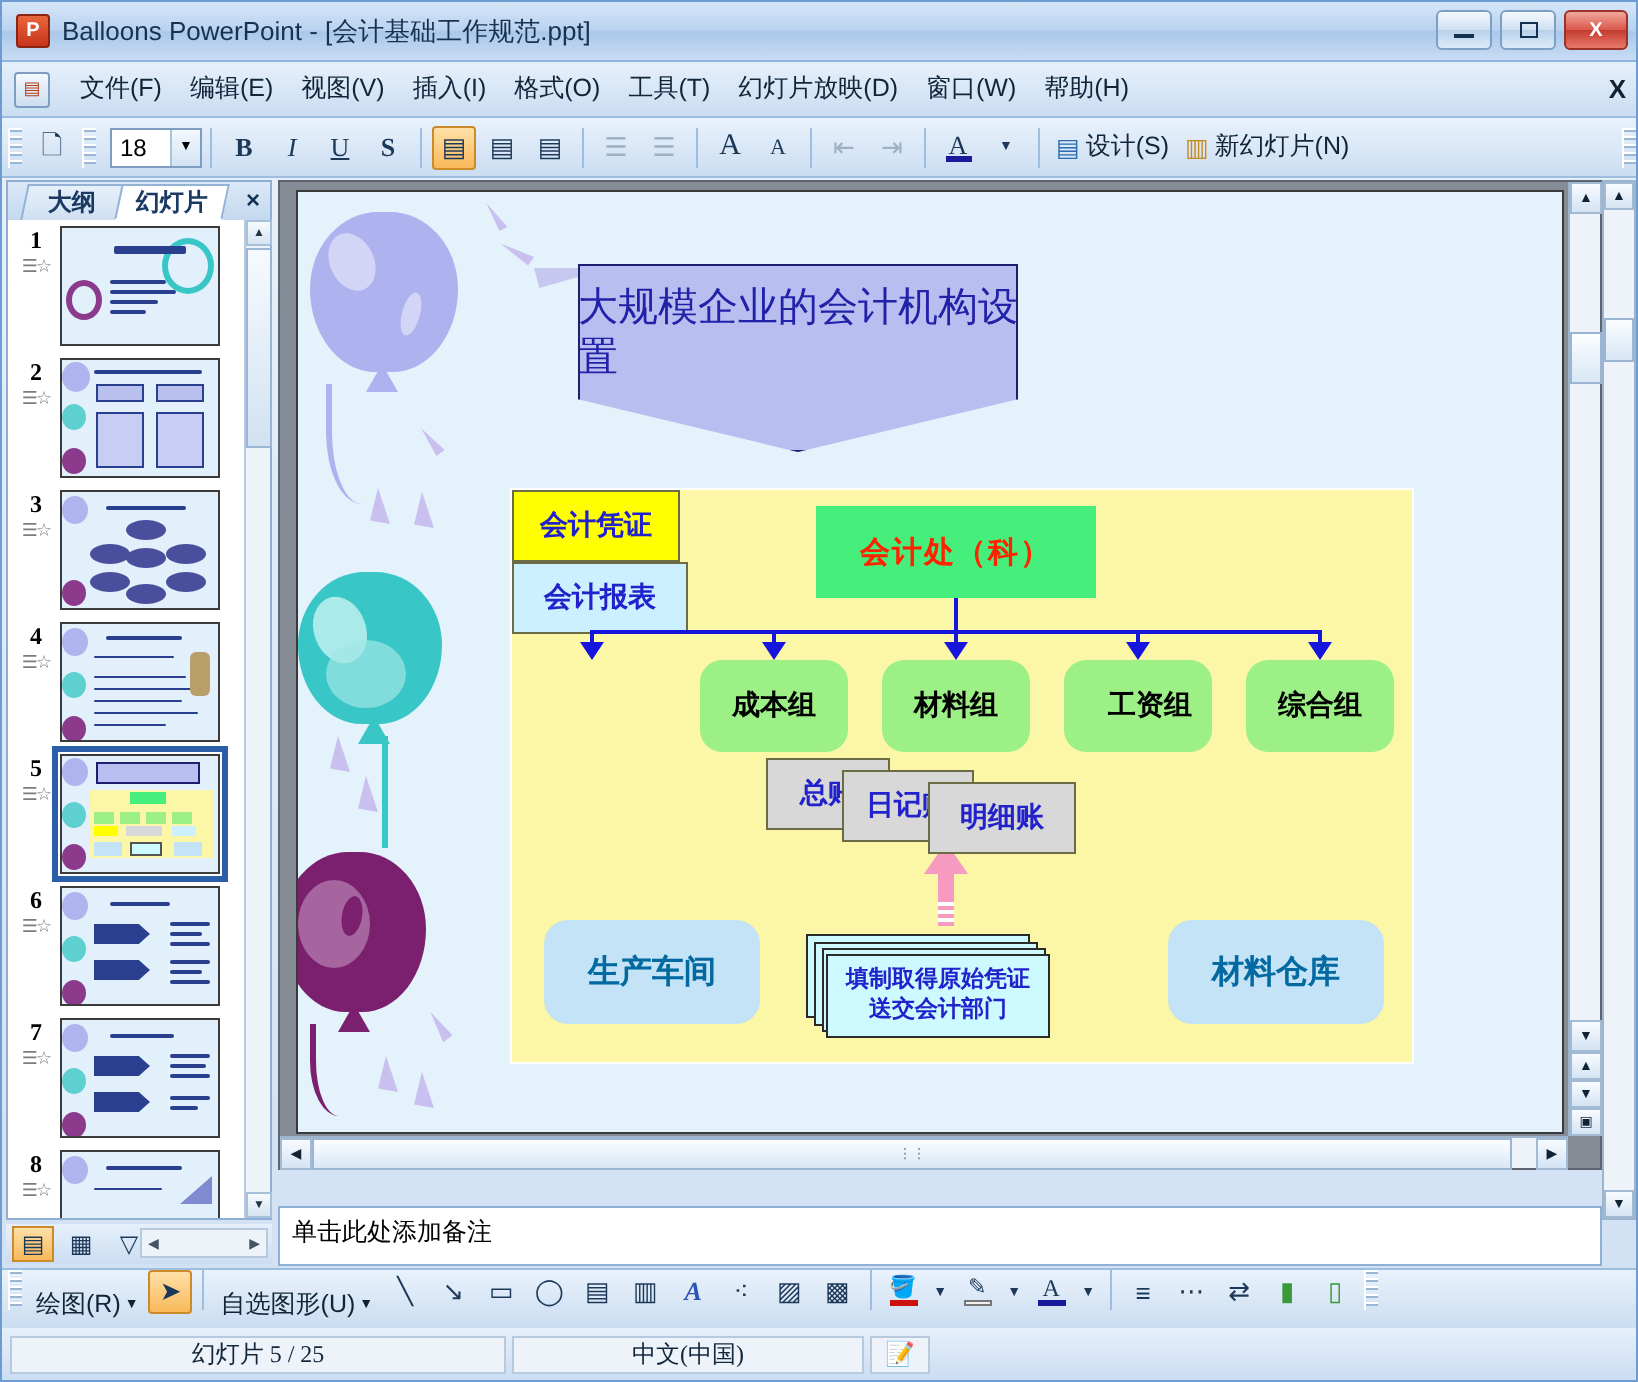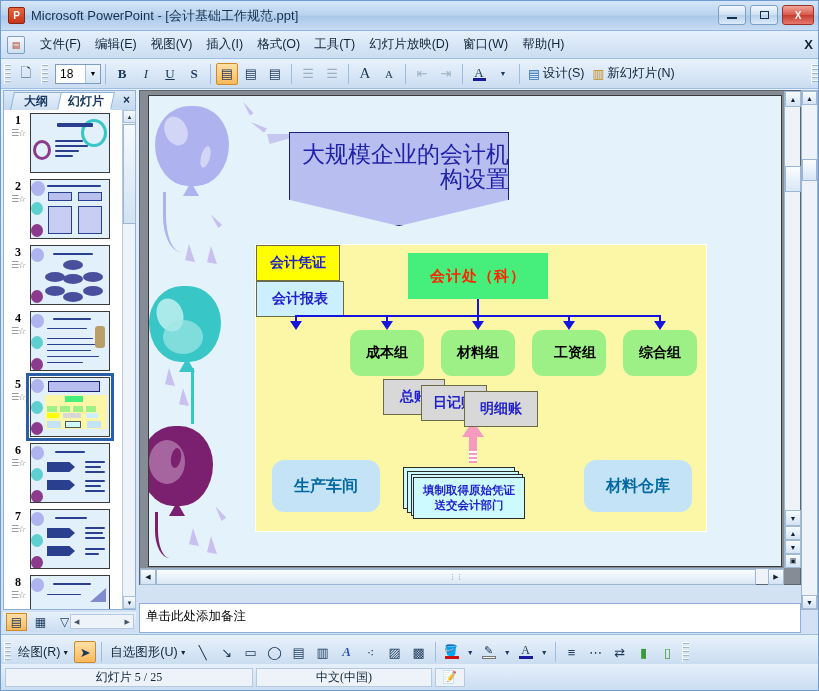--- a/index.html
+++ b/index.html
@@ -177,23 +177,23 @@
   #slidetitle {
     position:absolute; left:140px; top:36px; width:220px; height:94px;
   }
   #slidetitle .shape {
     position:absolute; inset:0;
     background:#b8bef0; border:1px solid #1b2070;
     clip-path:polygon(0 0,100% 0,100% 72%,50% 100%,0 72%);
   }
   #slidetitle .txt {
     position:absolute; left:0; right:0; top:10px;
-    text-align:right; color:#2222a8;
+    text-align:left; color:#2222a8;
     font-family:"Liberation Serif","DejaVu Serif",serif;
-    font-size:23px; line-height:25px; font-weight:normal;
+    font-size:20px; line-height:25px; font-weight:normal;
   }
   #titleflag { position:absolute; left:118px; top:38px; width:22px; height:10px;
     background:#c6c8ef; clip-path:polygon(0 0,100% 0,100% 45%,12% 100%); }
 
   
   #diagram {
     position:absolute; left:106px; top:148px; width:452px; height:288px;
     background:#fbf7a6; border:1px solid #fff;
   }
   .node {
@@ -275,21 +275,21 @@
     position:absolute; left:138px; top:602px; width:662px; height:30px;
     background:#fff; border:1px solid #8fb0d4;
     padding:4px 6px; font-size:12.5px; color:#000;
   }
 
   
   #drawbar {
     position:absolute; left:0; top:633px; width:819px; height:36px;
     background:linear-gradient(#e9f2fc,#c5d9ef);
     border-top:1px solid #9dbde1; border-bottom:1px solid #9dbde1;
-    display:flex; align-items:center;
+    display:flex; 
   }
   .dbtn {
     width:22px;height:22px;margin:0 1px;
     display:flex;align-items:center;justify-content:center;
     font-size:13px;color:#1c3858; border:1px solid transparent; border-radius:2px;
   }
   .dbtn.on { background:linear-gradient(#ffe0a8,#f8b95a); border-color:#cc8b28; }
 
   
   #statusbar {
@@ -308,21 +308,21 @@
   #st-lang { width:176px; letter-spacing:0px; }
   #st-spell { width:30px; font-size:12px; }
 </style>
 </head>
 <body>
 
 <div id="app">
 
   <div id="titlebar">
     <div id="appicon">P</div>
-    <div id="titletext">Microsoft PowerPoint - [会计基础工作规范.ppt]</div>
+    <div id="titletext">Balloons PowerPoint - [会计基础工作规范.ppt]</div>
     <div id="winbtns">
       <div class="wb">
           <i class="glyph-min"></i>
         </div>
       <div class="wb">
           <i class="glyph-rest"></i>
         </div>
       <div class="wb close">X</div>
     </div>
   </div>

